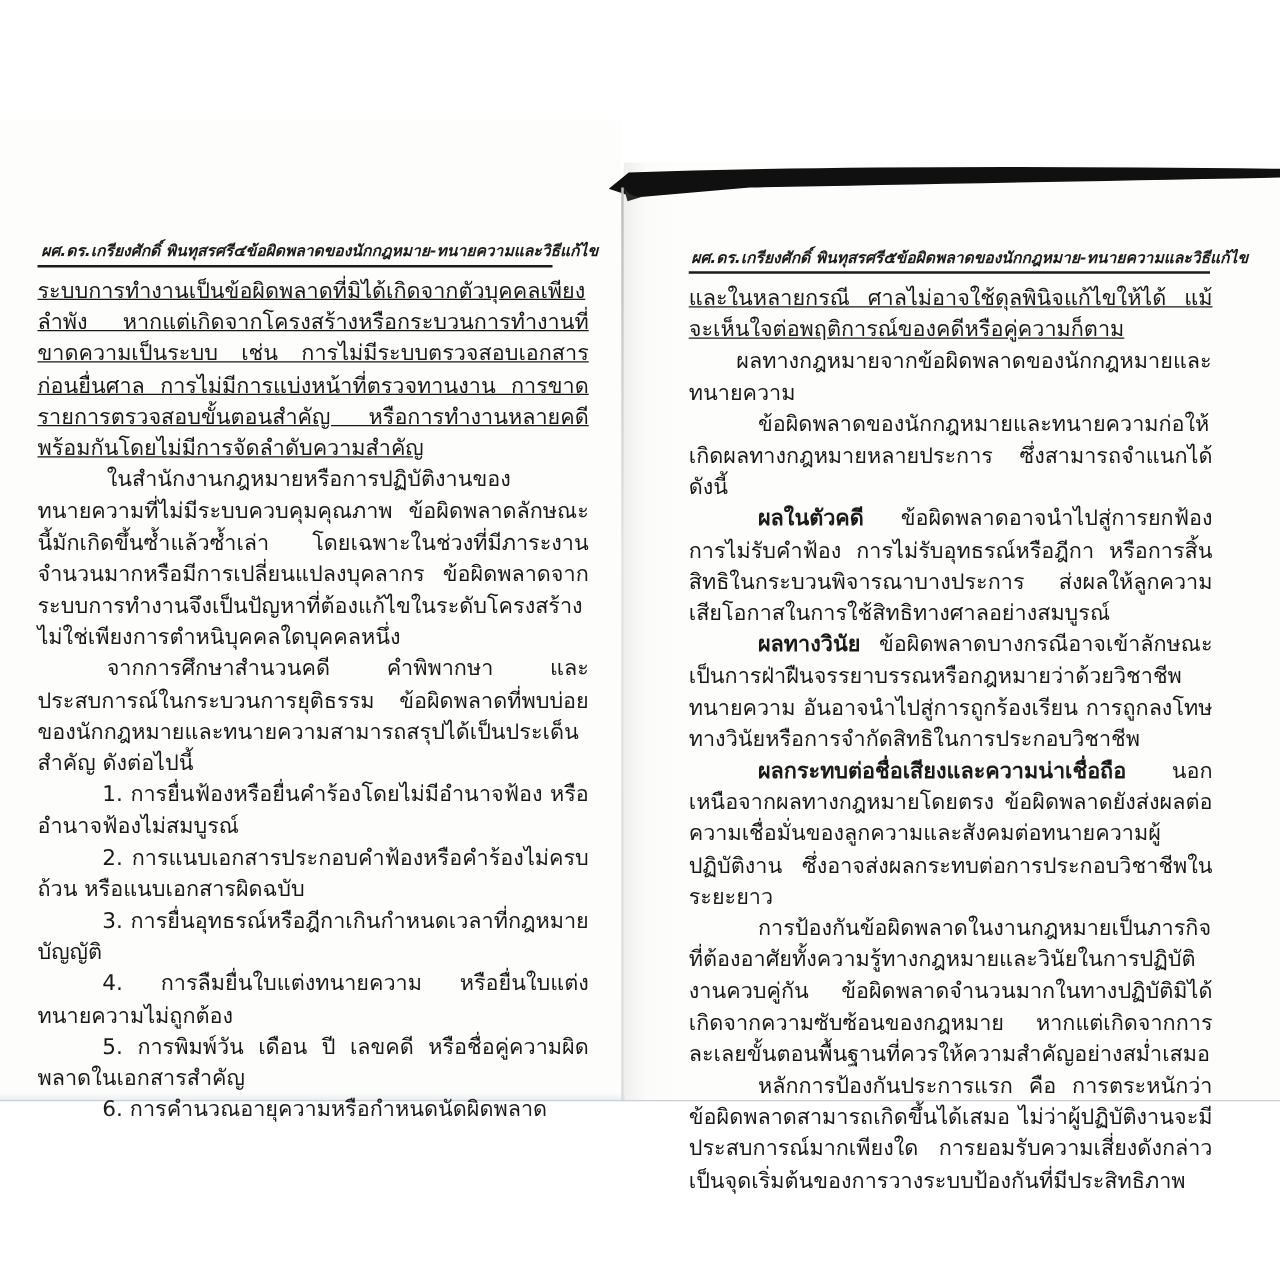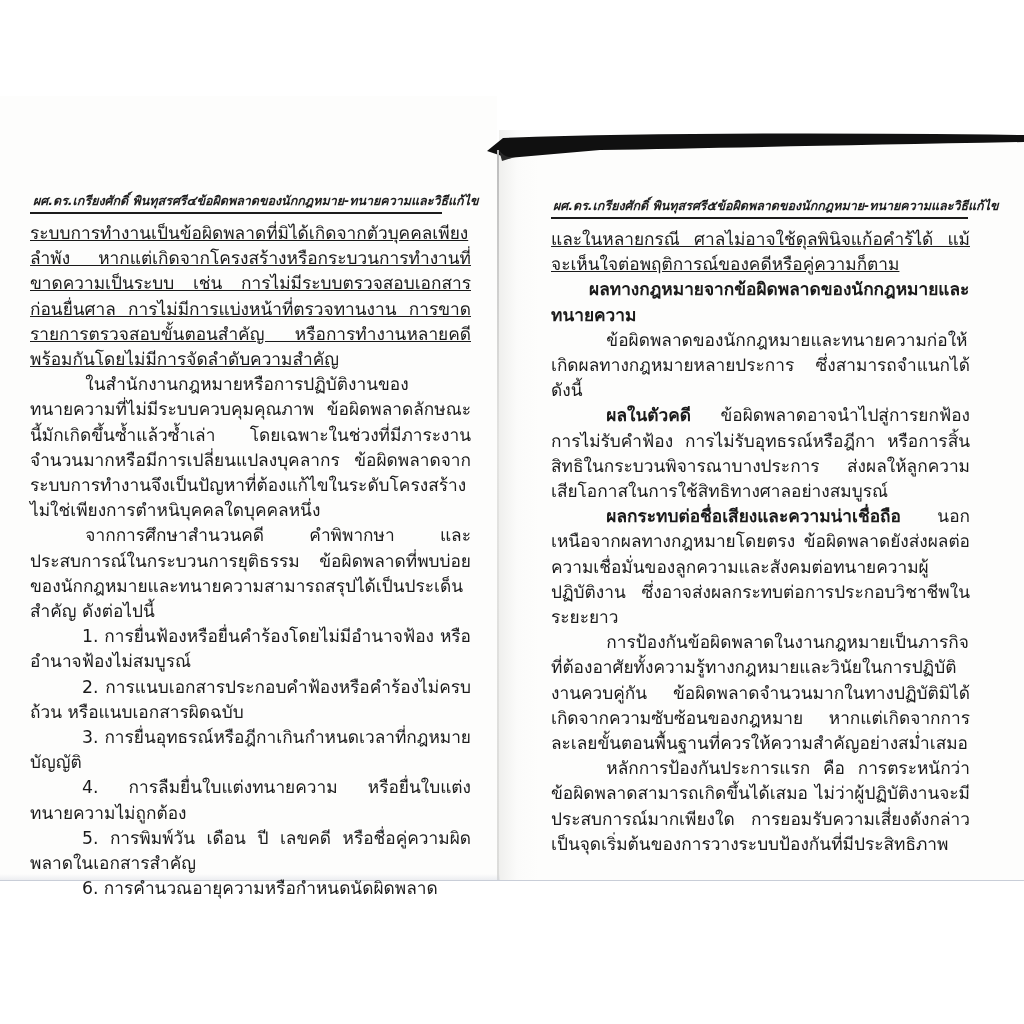--- a/index.html
+++ b/index.html
@@ -27,21 +27,21 @@
   .pg-rule-left{left:30px;top:212px;width:412px;}
   .pg-rule-right{left:551px;top:217px;width:417px;}
 
   .page-body{position:absolute;font-size:17.3px;line-height:25.2px;text-align:justify;}
   .page-body-left{left:30px;top:221px;width:441px;}
   .page-body-right{left:551px;top:227px;width:419px;}
   .page-body p{margin:0;padding:0;}
   .page-body p.plain{text-indent:0;text-decoration:underline;}
   .page-body p.body{text-indent:3.2em;}
   .page-body p.item{text-indent:3em;}
-  .page-body p.heading{font-weight:bold;text-indent:2.2em;text-align:left;}
+  .page-body p.heading{font-weight:normal;text-indent:2.2em;text-align:left;}
   .page-body span.lead{font-weight:bold;}
 </style>
 </head>
 <body>
 
 <div class="photo">
 
   <div class="page page-left"></div>
   <div class="page page-right"></div>
 
@@ -74,22 +74,23 @@
       <p class="body">จากการศึกษาสำนวนคดี คำพิพากษา และประสบการณ์ในกระบวนการยุติธรรม ข้อผิดพลาดที่พบบ่อยของนักกฎหมายและทนายความสามารถสรุปได้เป็นประเด็นสำคัญ ดังต่อไปนี้</p>
       <p class="item">1. การยื่นฟ้องหรือยื่นคำร้องโดยไม่มีอำนาจฟ้อง หรืออำนาจฟ้องไม่สมบูรณ์</p>
       <p class="item">2. การแนบเอกสารประกอบคำฟ้องหรือคำร้องไม่ครบถ้วน หรือแนบเอกสารผิดฉบับ</p>
       <p class="item">3. การยื่นอุทธรณ์หรือฎีกาเกินกำหนดเวลาที่กฎหมายบัญญัติ</p>
       <p class="item">4. การลืมยื่นใบแต่งทนายความ หรือยื่นใบแต่งทนายความไม่ถูกต้อง</p>
       <p class="item">5. การพิมพ์วัน เดือน ปี เลขคดี หรือชื่อคู่ความผิดพลาดในเอกสารสำคัญ</p>
       <p class="item">6. การคำนวณอายุความหรือกำหนดนัดผิดพลาด</p>
     </div>
 
   <div class="page-body page-body-right">
-      <p class="plain">และในหลายกรณี ศาลไม่อาจใช้ดุลพินิจแก้อคำร้ได้ แม้จะเห็นใจต่อพฤติการณ์ของคดีหรือคู่ความก็ตาม</p>
+      <p class="plain">และในหลายกรณี ศาลไม่อาจใช้ดุลพินิจแก้ไขให้ได้ แม้จะเห็นใจต่อพฤติการณ์ของคดีหรือคู่ความก็ตาม</p>
       <p class="heading">ผลทางกฎหมายจากข้อผิดพลาดของนักกฎหมายและทนายความ</p>
       <p class="body">ข้อผิดพลาดของนักกฎหมายและทนายความก่อให้เกิดผลทางกฎหมายหลายประการ ซึ่งสามารถจำแนกได้ดังนี้</p>
       <p class="body lead-par"><span class="lead">ผลในตัวคดี</span> ข้อผิดพลาดอาจนำไปสู่การยกฟ้อง การไม่รับคำฟ้อง การไม่รับอุทธรณ์หรือฎีกา หรือการสิ้นสิทธิในกระบวนพิจารณาบางประการ ส่งผลให้ลูกความเสียโอกาสในการใช้สิทธิทางศาลอย่างสมบูรณ์</p>
+      <p class="body lead-par"><span class="lead">ผลทางวินัย</span> ข้อผิดพลาดบางกรณีอาจเข้าลักษณะเป็นการฝ่าฝืนจรรยาบรรณหรือกฎหมายว่าด้วยวิชาชีพทนายความ อันอาจนำไปสู่การถูกร้องเรียน การถูกลงโทษทางวินัยหรือการจำกัดสิทธิในการประกอบวิชาชีพ</p>
       <p class="body lead-par"><span class="lead">ผลกระทบต่อชื่อเสียงและความน่าเชื่อถือ</span> นอกเหนือจากผลทางกฎหมายโดยตรง ข้อผิดพลาดยังส่งผลต่อความเชื่อมั่นของลูกความและสังคมต่อทนายความผู้ปฏิบัติงาน ซึ่งอาจส่งผลกระทบต่อการประกอบวิชาชีพในระยะยาว</p>
       <p class="body">การป้องกันข้อผิดพลาดในงานกฎหมายเป็นภารกิจที่ต้องอาศัยทั้งความรู้ทางกฎหมายและวินัยในการปฏิบัติงานควบคู่กัน ข้อผิดพลาดจำนวนมากในทางปฏิบัติมิได้เกิดจากความซับซ้อนของกฎหมาย หากแต่เกิดจากการละเลยขั้นตอนพื้นฐานที่ควรให้ความสำคัญอย่างสม่ำเสมอ</p>
       <p class="body">หลักการป้องกันประการแรก คือ การตระหนักว่าข้อผิดพลาดสามารถเกิดขึ้นได้เสมอ ไม่ว่าผู้ปฏิบัติงานจะมีประสบการณ์มากเพียงใด การยอมรับความเสี่ยงดังกล่าวเป็นจุดเริ่มต้นของการวางระบบป้องกันที่มีประสิทธิภาพ</p>
     </div>
 
 </div>
 
 </body></html>

